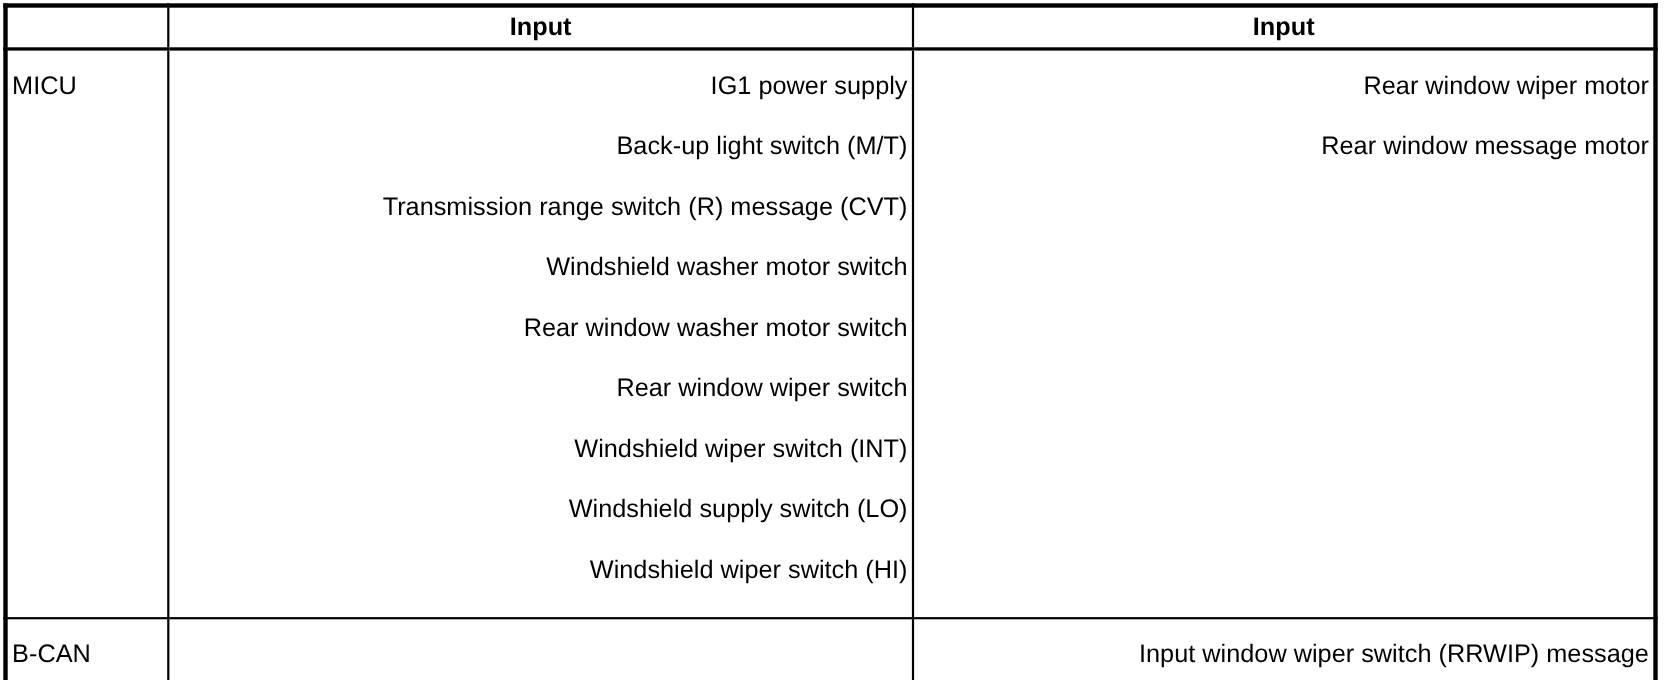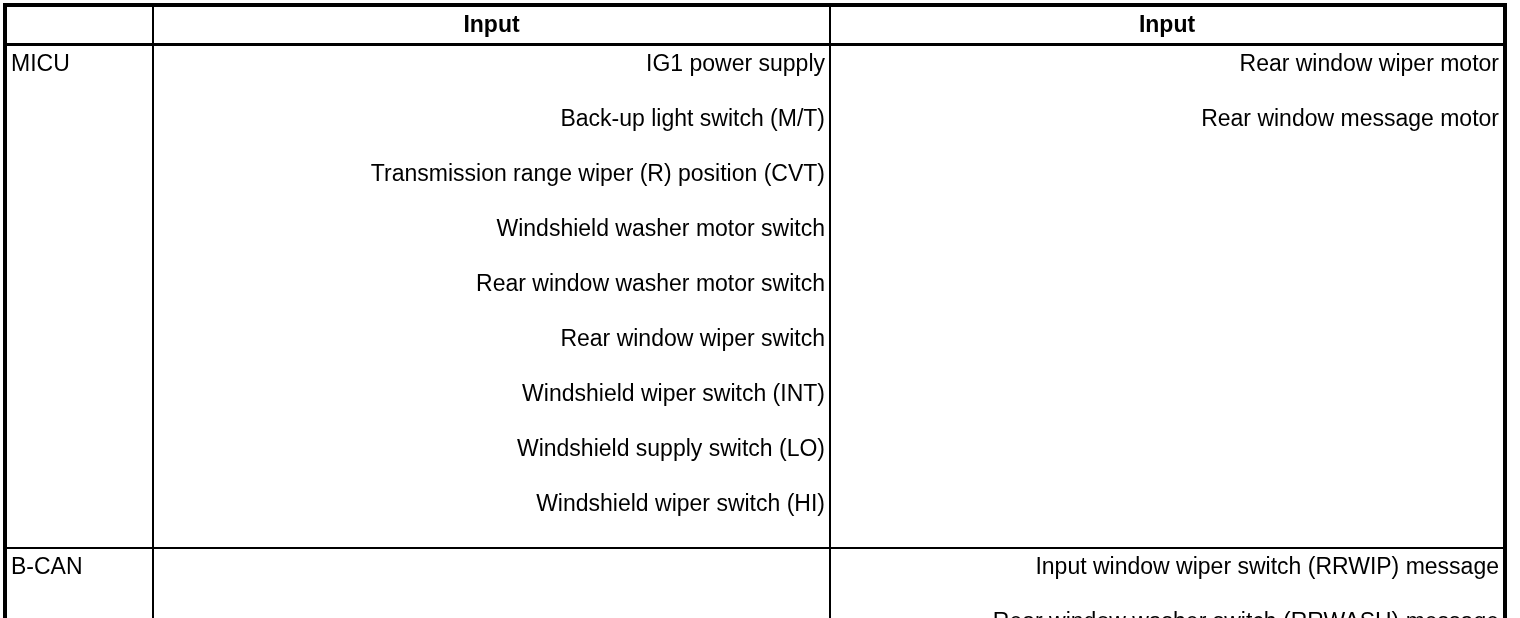--- a/index.html
+++ b/index.html
@@ -34,21 +34,21 @@
   }
   .io-table thead tr { height: 39px; }
   .io-table thead th {
     border-bottom: 3px solid #000000;
     font-weight: bold;
     text-align: center;
     vertical-align: middle;
     padding: 2px 4px;
     margin-top: 40px;
   }
-  .io-table tbody td { padding: 6px 4px 0 4px; }
+  .io-table tbody td { padding: 20px 4px 0 4px; }
   .row-micu  { height: 475px; }
   .row-bcan  { height: 88px; }
   .cell-item { margin: 0 0 32px 0; white-space: nowrap; text-align: right; }
   .row-label { white-space: nowrap; }
 </style>
 </head>
 <body>
 
 <table class="io-table">
   <colgroup>
@@ -64,21 +64,21 @@
     </tr>
   </thead>
   <tbody>
     <tr class="row-micu">
       <td>
         <div class="row-label">MICU</div>
       </td>
       <td>
         <div class="cell-item">IG1 power supply</div>
         <div class="cell-item">Back-up light switch (M/T)</div>
-        <div class="cell-item">Transmission range wiper (R) position (CVT)</div>
+        <div class="cell-item">Transmission range switch (R) message (CVT)</div>
         <div class="cell-item">Windshield washer motor switch</div>
         <div class="cell-item">Rear window washer motor switch</div>
         <div class="cell-item">Rear window wiper switch</div>
         <div class="cell-item">Windshield wiper switch (INT)</div>
         <div class="cell-item">Windshield supply switch (LO)</div>
         <div class="cell-item">Windshield wiper switch (HI)</div>
       </td>
       <td>
         <div class="cell-item">Rear window wiper motor</div>
         <div class="cell-item">Rear window message motor</div>

